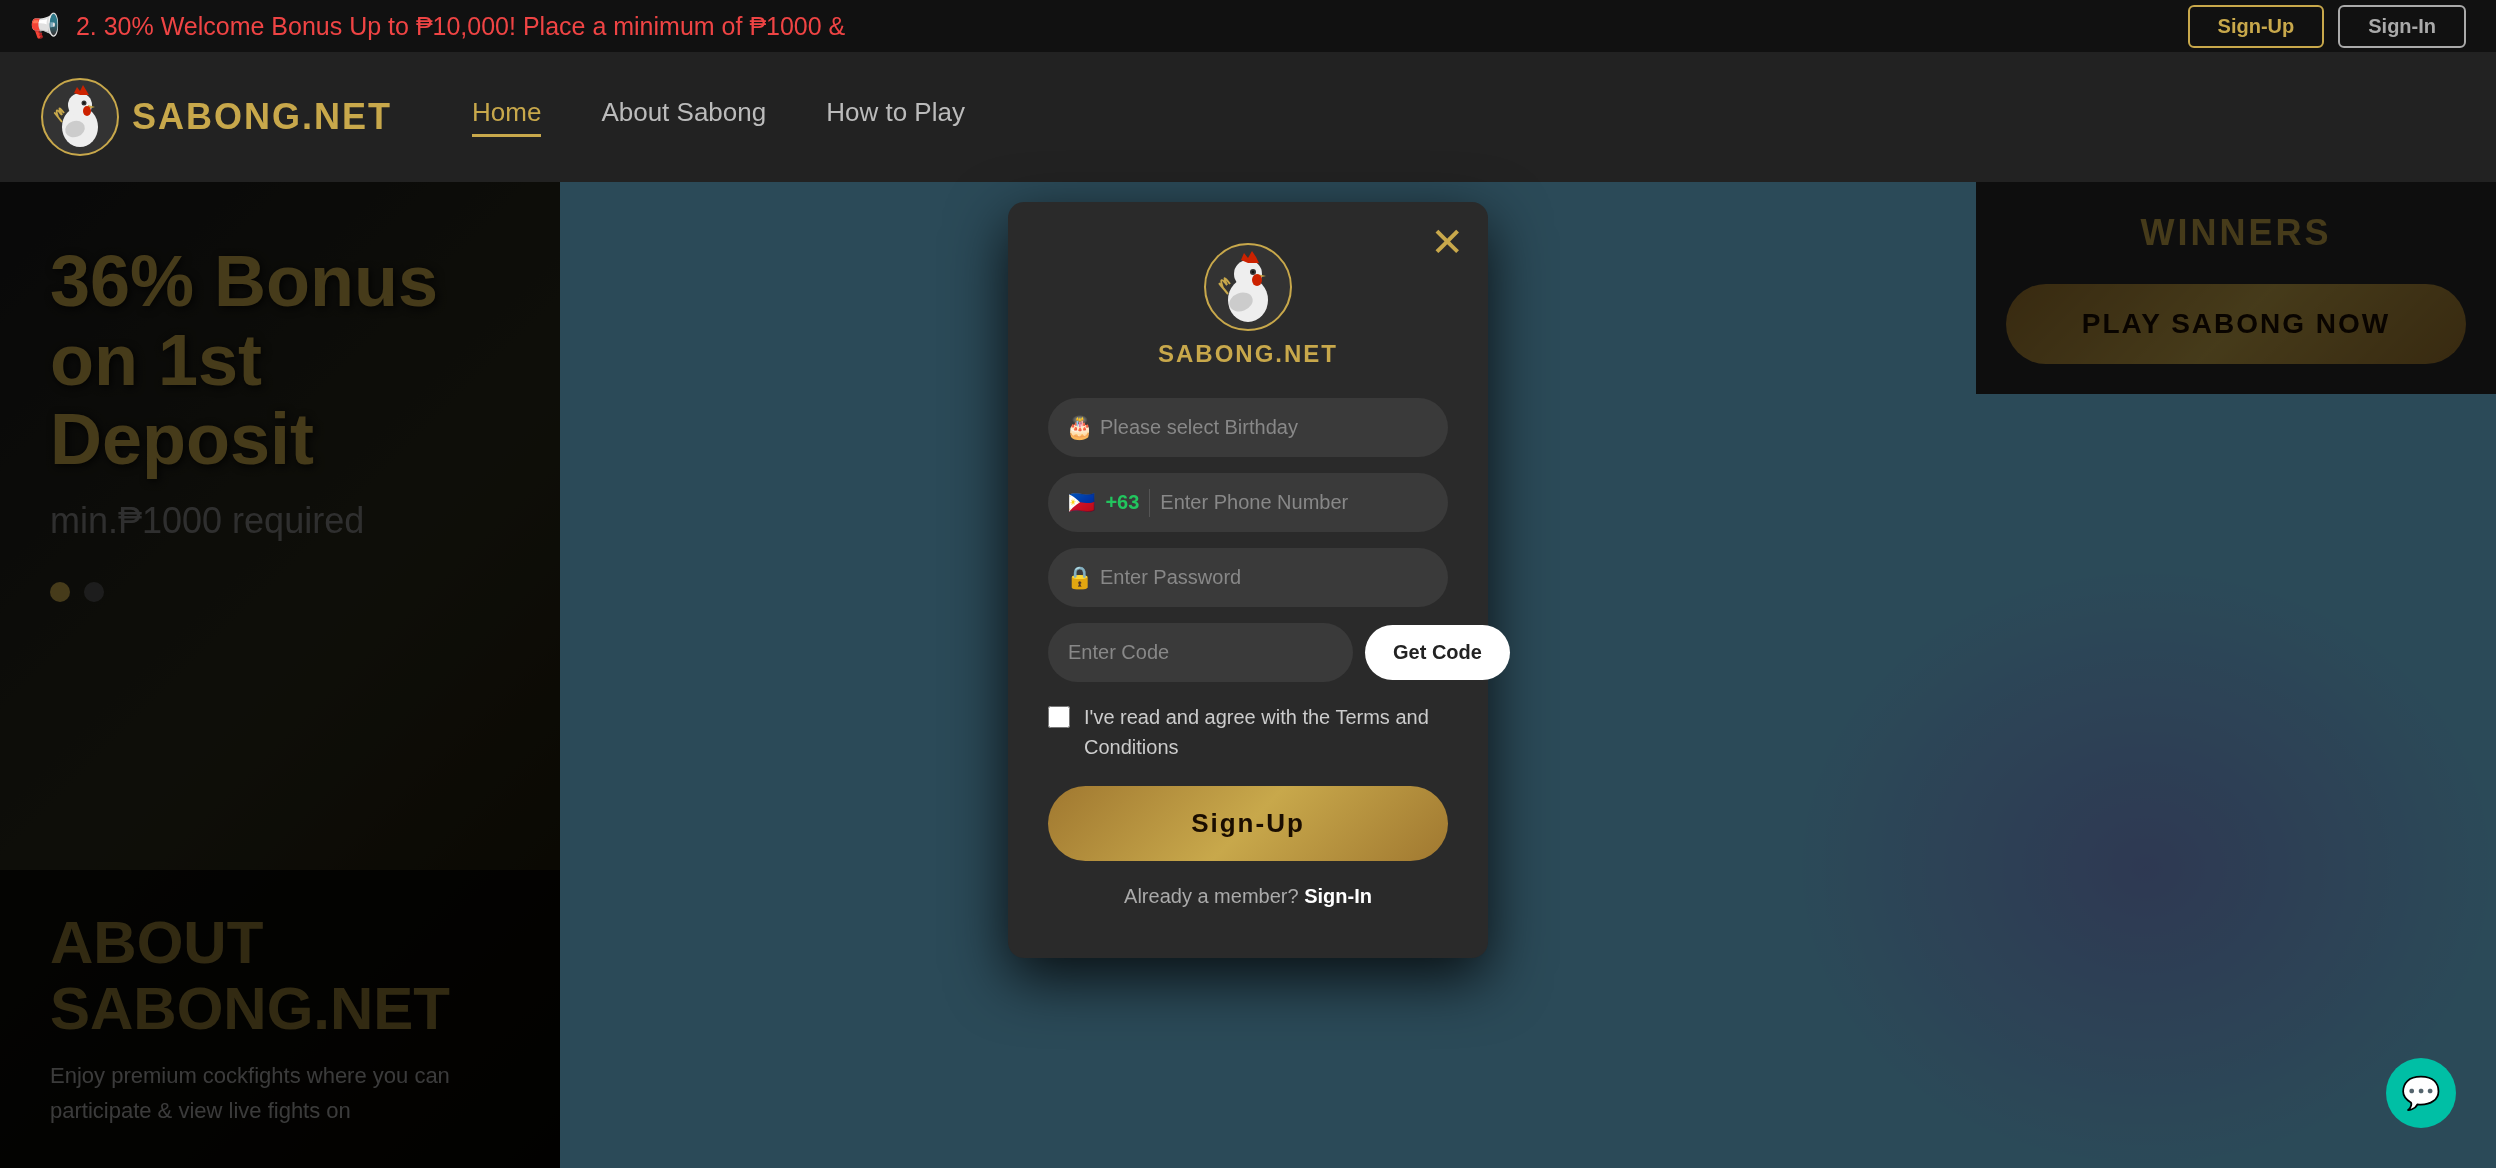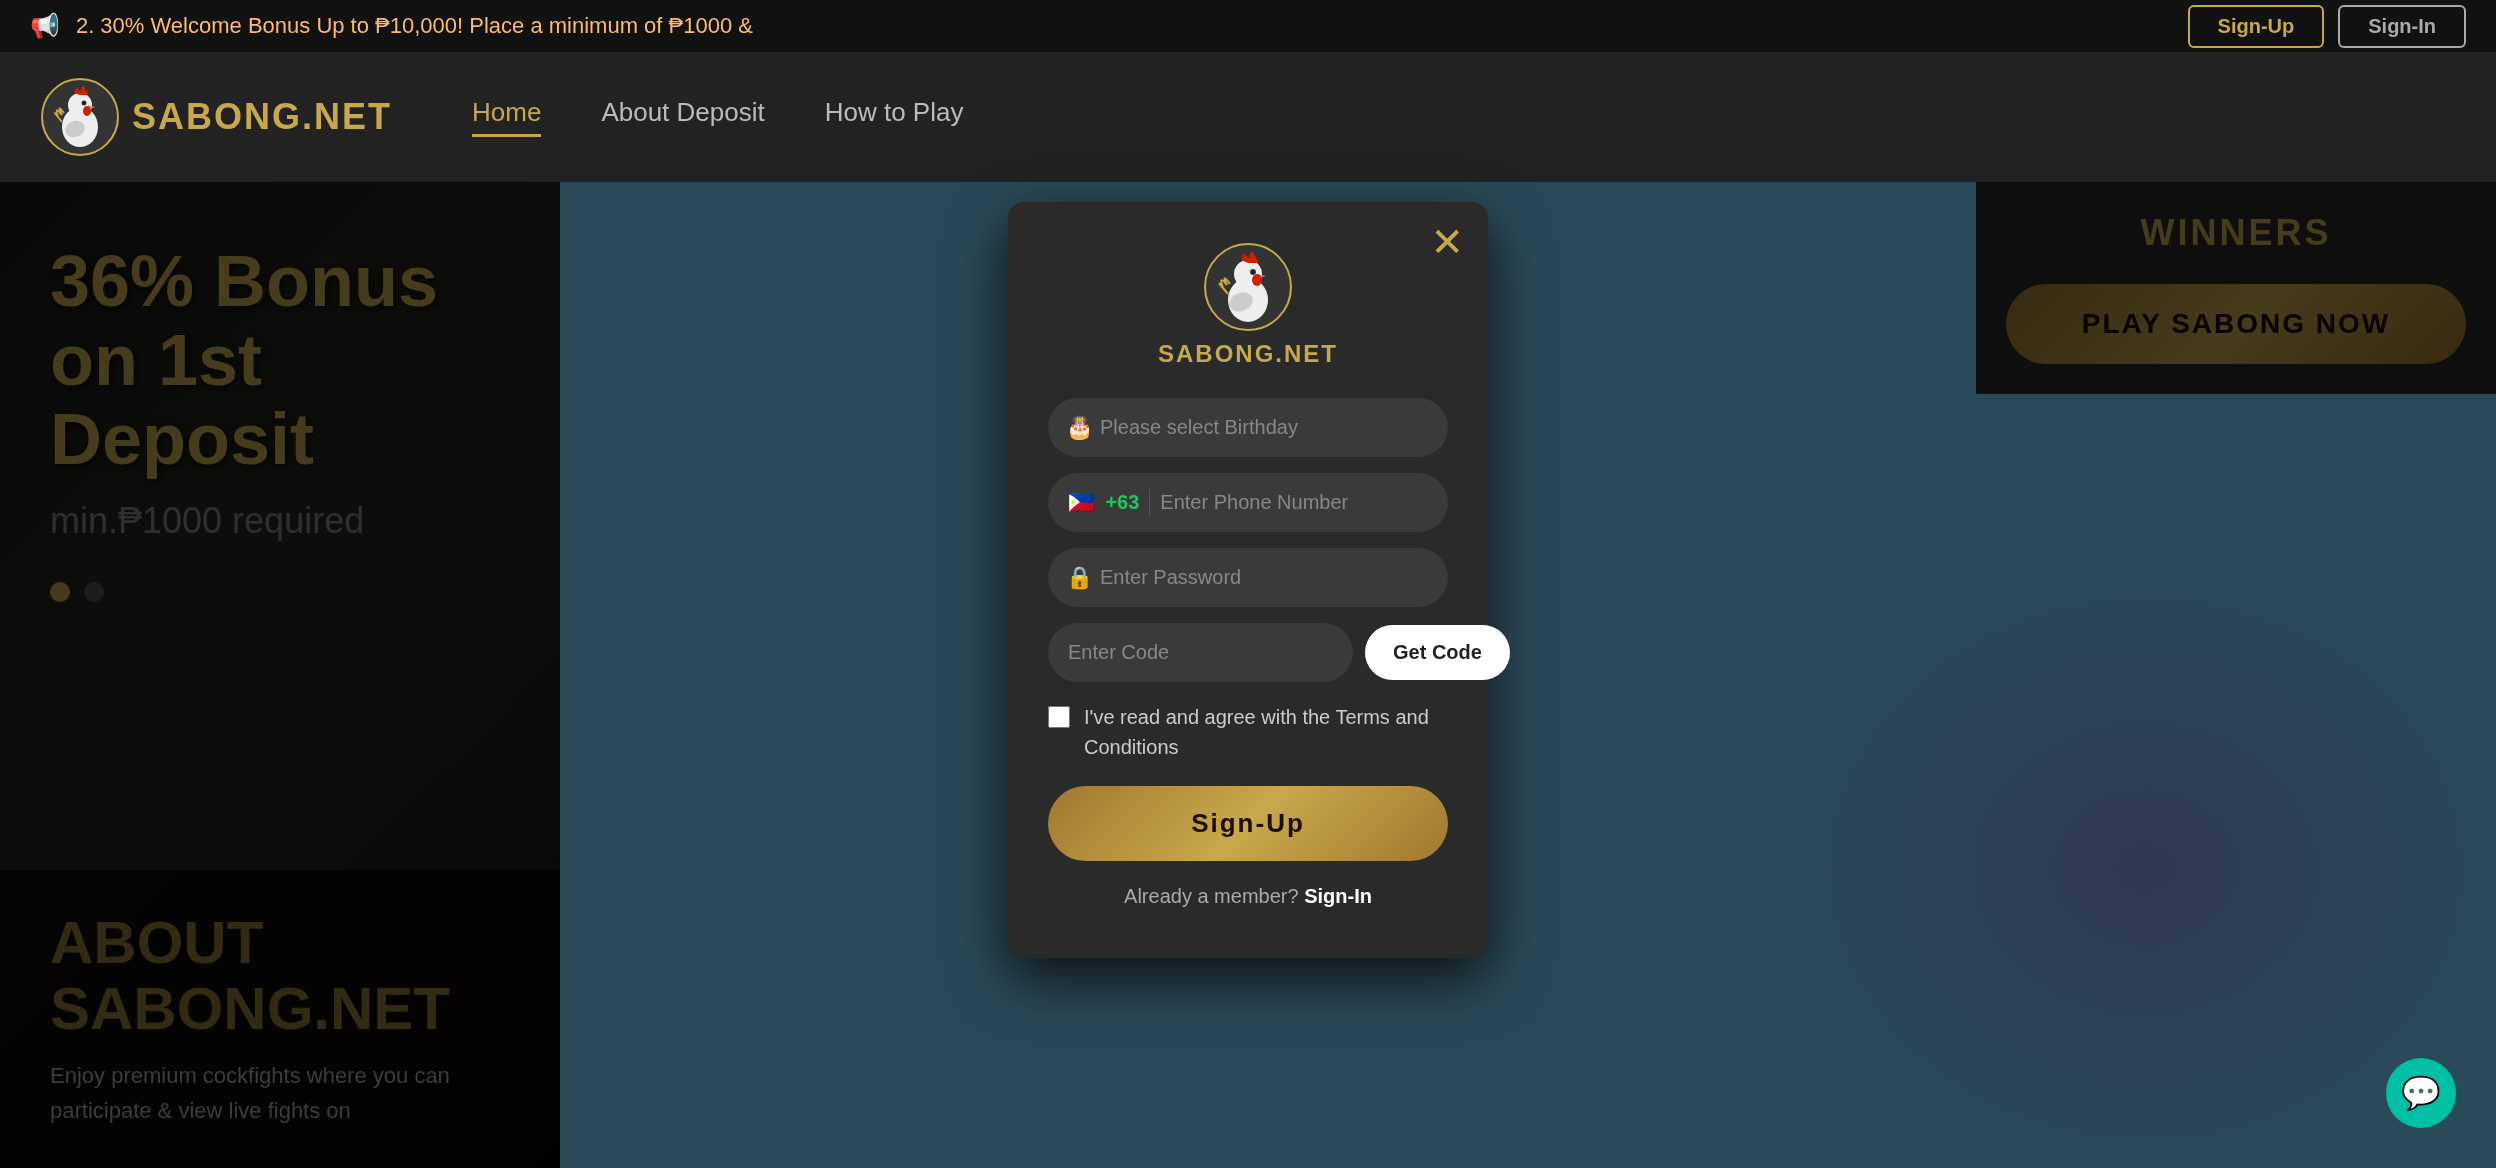--- a/index.html
+++ b/index.html
@@ -20,22 +20,22 @@
       display: flex;
       align-items: center;
       padding: 0 30px;
       gap: 16px;
     }
     .announcement-icon {
       color: #fff;
       font-size: 24px;
     }
     .announcement-text {
-      color: #fdba74;
-      font-size: 22px;
+      color: #ef4444;
+      font-size: 25px;
     }
     .auth-buttons {
       margin-left: auto;
       display: flex;
       gap: 14px;
     }
     .btn-signup-top, .btn-signin-top {
       padding: 8px 28px;
       border-radius: 6px;
       font-size: 20px;
@@ -465,21 +465,21 @@
 
       <path d="M22,45 Q10,30 18,40 Q14,28 22,38 Q16,26 24,36" stroke="#c8a84b" stroke-width="2" fill="none"></path>
 
       <ellipse cx="47" cy="34" rx="4" ry="5" fill="#cc2200"></ellipse>
     </svg>
     <span class="logo-text">SABONG.NET</span>
   </div>
   <div class="nav-links">
     <a class="nav-link active">Home</a>
     <div class="nav-right-links">
-      <a class="nav-link inactive">About Deposit</a>
+      <a class="nav-link inactive">About Sabong</a>
       <a class="nav-link inactive">How to Play</a>
     </div>
   </div>
 </nav>
 
 <div class="main-content">
 
   <div class="banner-area">
     <div class="banner-content">
       <div class="banner-title">

